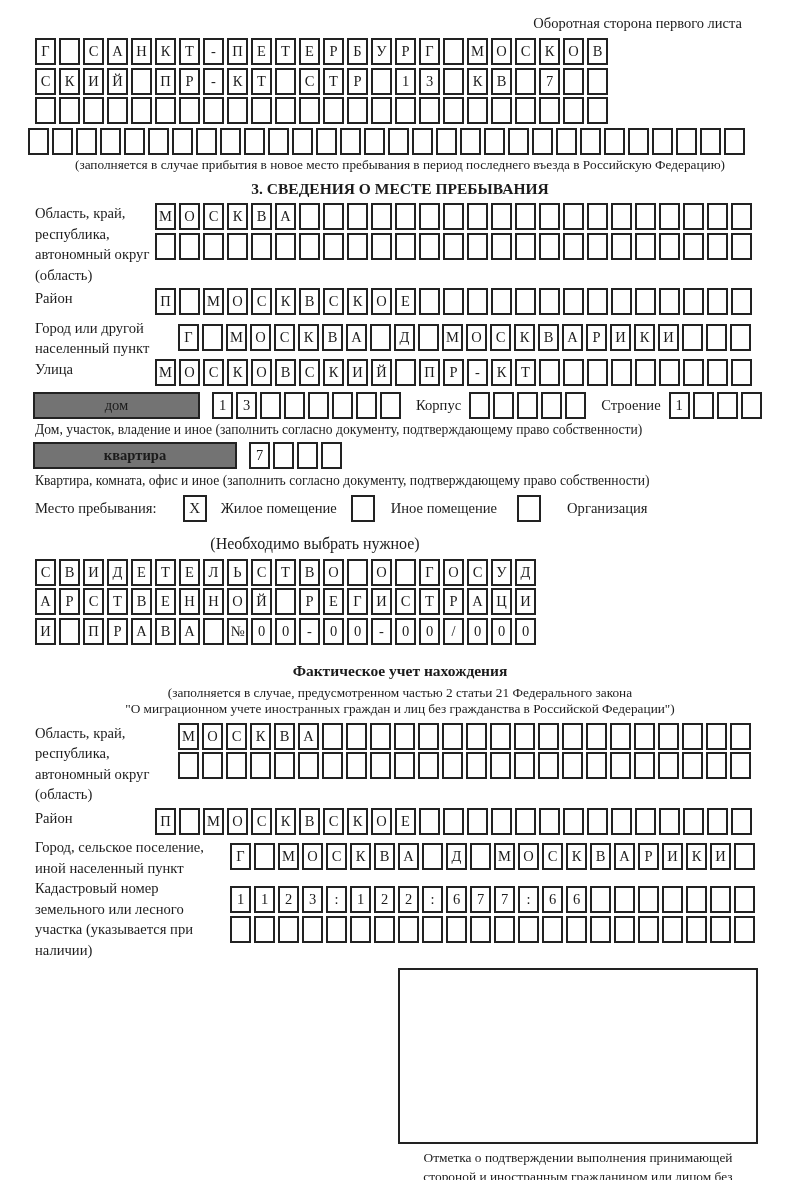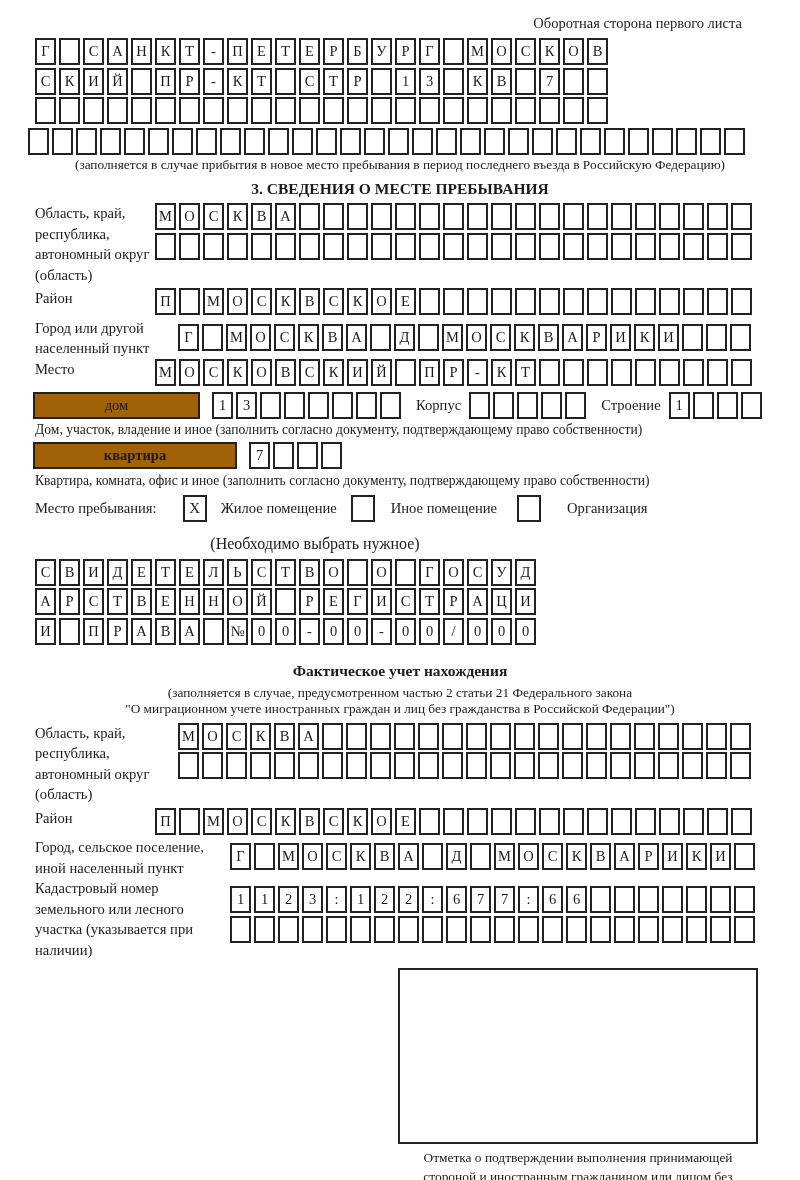--- a/index.html
+++ b/index.html
@@ -17,21 +17,21 @@
     display:inline-block;width:17px;height:23px;border:2px solid #222;
     margin-right:3px;text-align:center;font-size:14.5px;line-height:23px;
     vertical-align:top;background:#fff;
   }
   .fullrow{margin-left:28px;margin-top:1px;}
   .note{font-size:13.3px;text-align:center;margin-top:0;}
   .note-left{font-size:13.6px;margin:1px 0 3px 35px;}
   .sect-title{font-size:15.5px;font-weight:bold;text-align:center;margin:7px 0 5px 0;}
   .widebox{
     display:inline-block;border:2px solid #222;height:23px;line-height:23px;
-    text-align:center;font-size:14.6px;vertical-align:top;background:#a16207;
+    text-align:center;font-size:14.6px;vertical-align:top;background:#737373;
   }
   .inline-lab{display:inline-block;font-size:14.6px;line-height:27px;vertical-align:top;}
   .stayrow{margin-left:35px;margin-top:6px;height:28px;white-space:nowrap;}
   .stayrow .lab{font-size:14.6px;line-height:26px;display:inline-block;vertical-align:top;}
   .cb{
     display:inline-block;width:20px;height:23px;border:2px solid #222;
     text-align:center;font-size:15px;line-height:23px;vertical-align:top;background:#fff;
   }
   .stay-note{margin-left:120px;width:390px;text-align:center;font-size:16px;margin-top:12px;}
   .stamp-box{margin-left:398px;margin-top:8px;width:356px;height:172px;border:2px solid #222;background:#fff;}
@@ -69,21 +69,21 @@
   <div class="flabel w120">Район</div>
   <div class="boxrow"><span class="cell">П</span><span class="cell"></span><span class="cell">М</span><span class="cell">О</span><span class="cell">С</span><span class="cell">К</span><span class="cell">В</span><span class="cell">С</span><span class="cell">К</span><span class="cell">О</span><span class="cell">Е</span><span class="cell"></span><span class="cell"></span><span class="cell"></span><span class="cell"></span><span class="cell"></span><span class="cell"></span><span class="cell"></span><span class="cell"></span><span class="cell"></span><span class="cell"></span><span class="cell"></span><span class="cell"></span><span class="cell"></span><span class="cell"></span></div>
 </div>
 
 <div class="frow">
   <div class="flabel w143">Город или другой населенный пункт</div>
   <div class="boxrow pt6"><span class="cell">Г</span><span class="cell"></span><span class="cell">М</span><span class="cell">О</span><span class="cell">С</span><span class="cell">К</span><span class="cell">В</span><span class="cell">А</span><span class="cell"></span><span class="cell">Д</span><span class="cell"></span><span class="cell">М</span><span class="cell">О</span><span class="cell">С</span><span class="cell">К</span><span class="cell">В</span><span class="cell">А</span><span class="cell">Р</span><span class="cell">И</span><span class="cell">К</span><span class="cell">И</span><span class="cell"></span><span class="cell"></span><span class="cell"></span></div>
 </div>
 
 <div class="frow">
-  <div class="flabel w120">Место</div>
+  <div class="flabel w120">Улица</div>
   <div class="boxrow"><span class="cell">М</span><span class="cell">О</span><span class="cell">С</span><span class="cell">К</span><span class="cell">О</span><span class="cell">В</span><span class="cell">С</span><span class="cell">К</span><span class="cell">И</span><span class="cell">Й</span><span class="cell"></span><span class="cell">П</span><span class="cell">Р</span><span class="cell">-</span><span class="cell">К</span><span class="cell">Т</span><span class="cell"></span><span class="cell"></span><span class="cell"></span><span class="cell"></span><span class="cell"></span><span class="cell"></span><span class="cell"></span><span class="cell"></span><span class="cell"></span></div>
 </div>
 
 <div style="margin-left:33px;margin-top:3px;white-space:nowrap;">
   <span class="widebox" style="width:163px;">дом</span><span class="gap12"></span><span class="boxrow" style="display:inline-block;"><span class="cell">1</span><span class="cell">3</span><span class="cell"></span><span class="cell"></span><span class="cell"></span><span class="cell"></span><span class="cell"></span><span class="cell"></span></span><span class="inline-lab" style="padding:0 8px 0 12px;">Корпус</span><span class="boxrow" style="display:inline-block;"><span class="cell"></span><span class="cell"></span><span class="cell"></span><span class="cell"></span><span class="cell"></span></span><span class="inline-lab" style="padding:0 8px 0 12px;">Строение</span><span class="boxrow" style="display:inline-block;"><span class="cell">1</span><span class="cell"></span><span class="cell"></span><span class="cell"></span></span>
 </div>
 <div class="note-left">Дом, участок, владение и иное (заполнить согласно документу, подтверждающему право собственности)</div>
 
 <div style="margin-left:33px;margin-top:4px;white-space:nowrap;">
   <span class="widebox" style="width:200px;font-weight:bold;">квартира</span><span class="gap12"></span><span class="boxrow" style="display:inline-block;"><span class="cell">7</span><span class="cell"></span><span class="cell"></span><span class="cell"></span></span>

